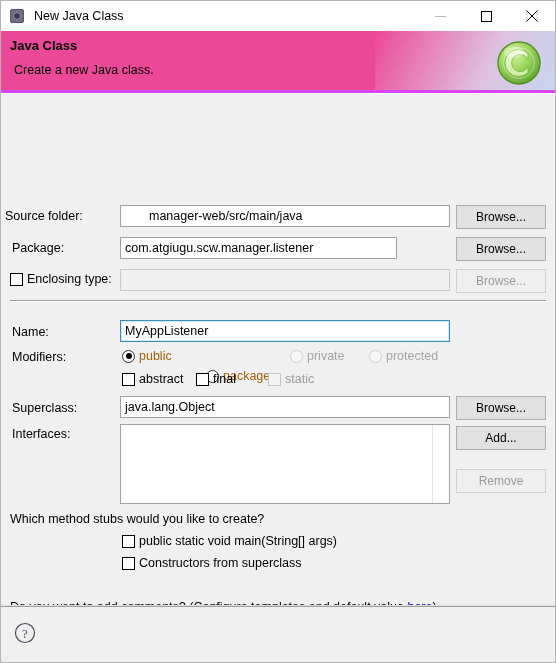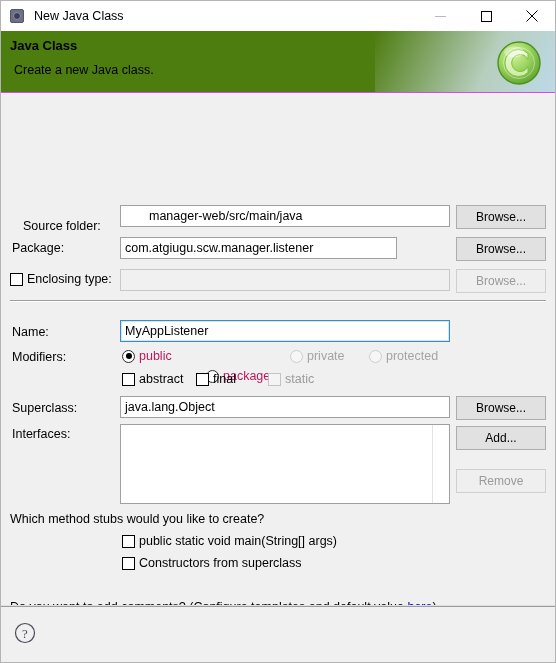--- a/index.html
+++ b/index.html
@@ -78,24 +78,24 @@
     width: 46px; height: 30px;
     display: flex;
     align-items: center;
     justify-content: center;
   }
   .win-btn svg { display: block; }
 
   
   .header {
     height: 62px;
-    background: #4d7c0f;
-    position: relative;
-    flex: none;
-    border-bottom: 1px solid #d946ef;
+    background: #ec4899;
+    position: relative;
+    flex: none;
+    border-bottom: 3px solid #d946ef;
     box-sizing: border-box;
     overflow: hidden;
     text-decoration: underline;
   }
   .header-glow {
     position: absolute;
     right: 0; top: 0;
     width: 180px; height: 62px;
     background: linear-gradient(115deg, rgba(255,255,255,0) 0%, rgba(218,234,248,0.75) 62%, rgba(196,222,244,0.95) 100%);
   }
@@ -228,21 +228,21 @@
     left: 1px; top: -1px;
     width: 11px; height: 13px;
   }
 
   .rad {
     position: absolute;
     display: flex;
     align-items: center;
     white-space: nowrap;
     font-size: 12.5px;
-    color: #be185d;
+    color: #a16207;
   }
   .rad .circle {
     width: 13px; height: 13px;
     border-radius: 50%;
     border: 1px solid #2b2b2b;
     background: #ffffff;
     box-sizing: border-box;
     flex: none;
     margin-right: 4px;
     position: relative;
@@ -340,21 +340,21 @@
       </defs>
       <circle cx="24" cy="24" r="21" fill="url(#gball)" stroke="#4e8f22" stroke-width="1.4"></circle>
       <circle cx="24" cy="24" r="15.5" fill="none" stroke="#ffffff" stroke-width="0.8" opacity="0.5"></circle>
       <path d="M33 14.5 A13.5 13.5 0 1 0 33 33.5 L33 27.5 A8.5 8.5 0 1 1 33 20.5 Z" fill="url(#ginner)" stroke="#7ac143" stroke-width="1"></path>
       <ellipse cx="19" cy="13" rx="10" ry="5.5" fill="#ffffff" opacity="0.35"></ellipse>
     </svg>
   </div>
 
   <div class="content">
 
-    <div class="row-label" style="left:22px; top:115px;margin-top:10px;">
+    <div class="row-label" style="left:4px; top:115px;">
       <span>Source folder:</span>
     </div>
     <div class="tf" style="left:119px; top:111px; width:330px;padding-left:28px;">manager-web/src/main/java</div>
     <div class="btn" style="left:455px; top:111px; width:90px;">Browse...</div>
 
     <div class="row-label" style="left:11px; top:147px;">
       <span>Package:</span>
     </div>
     <div class="tf" style="left:119px; top:143px; width:277px;">com.atgiugu.scw.manager.listener</div>
     <div class="btn" style="left:455px; top:143px; width:90px;">Browse...</div>

